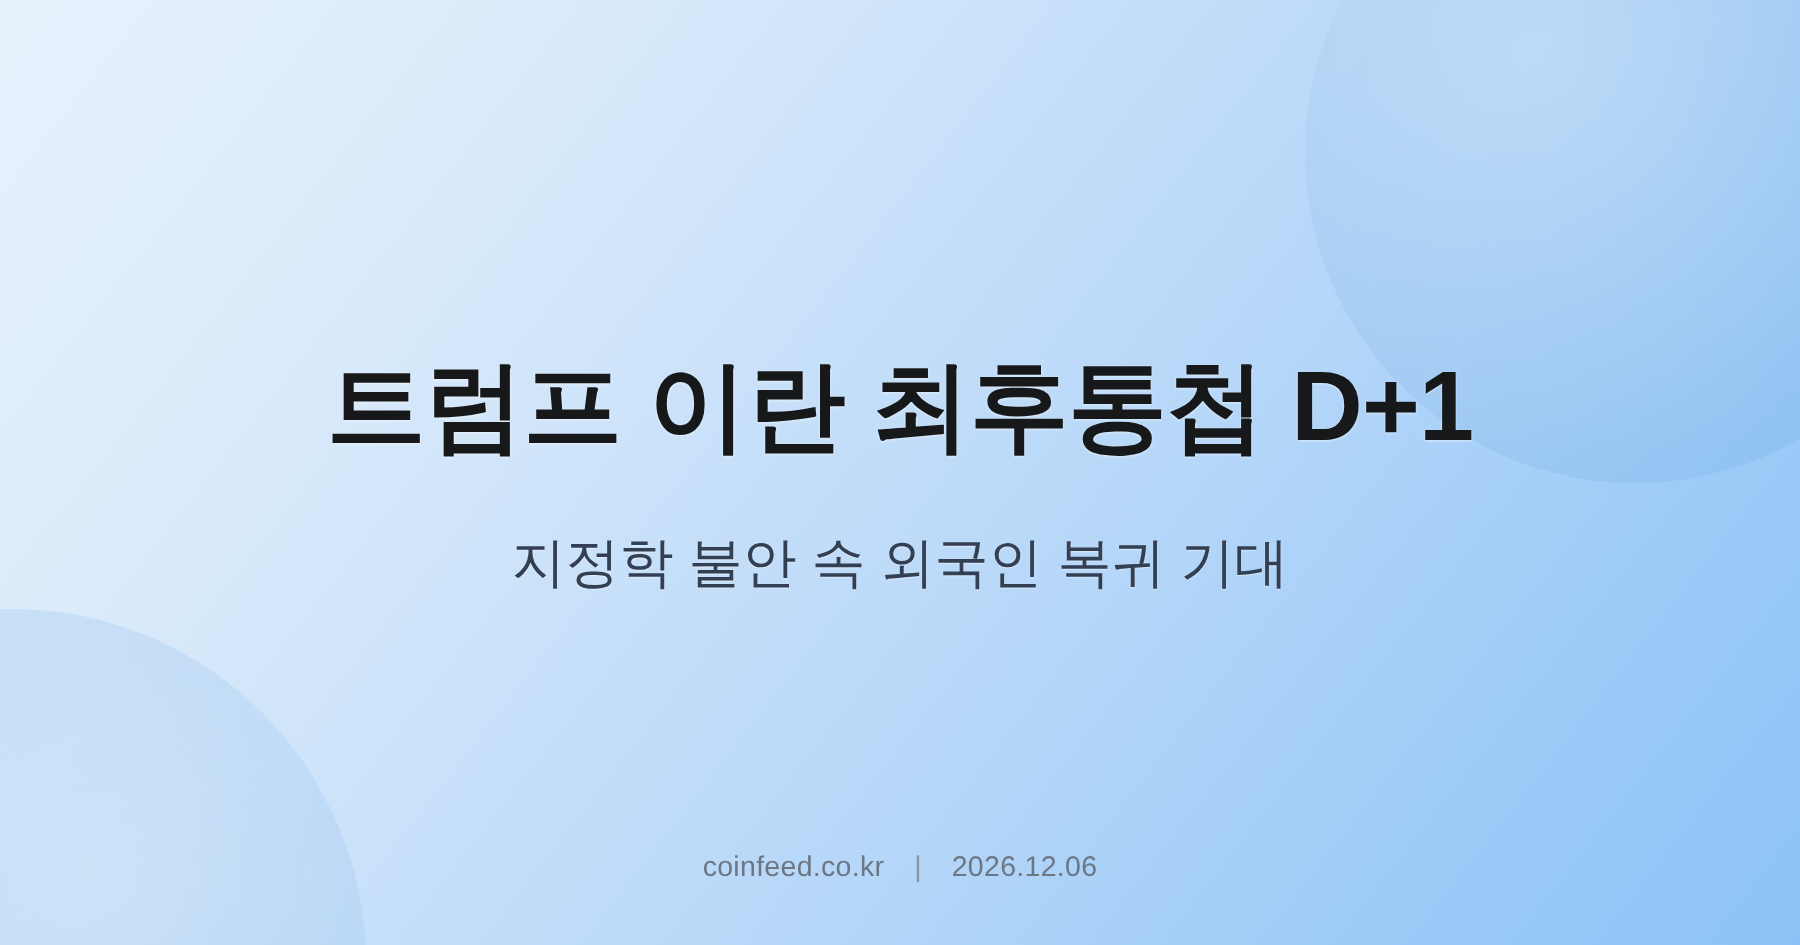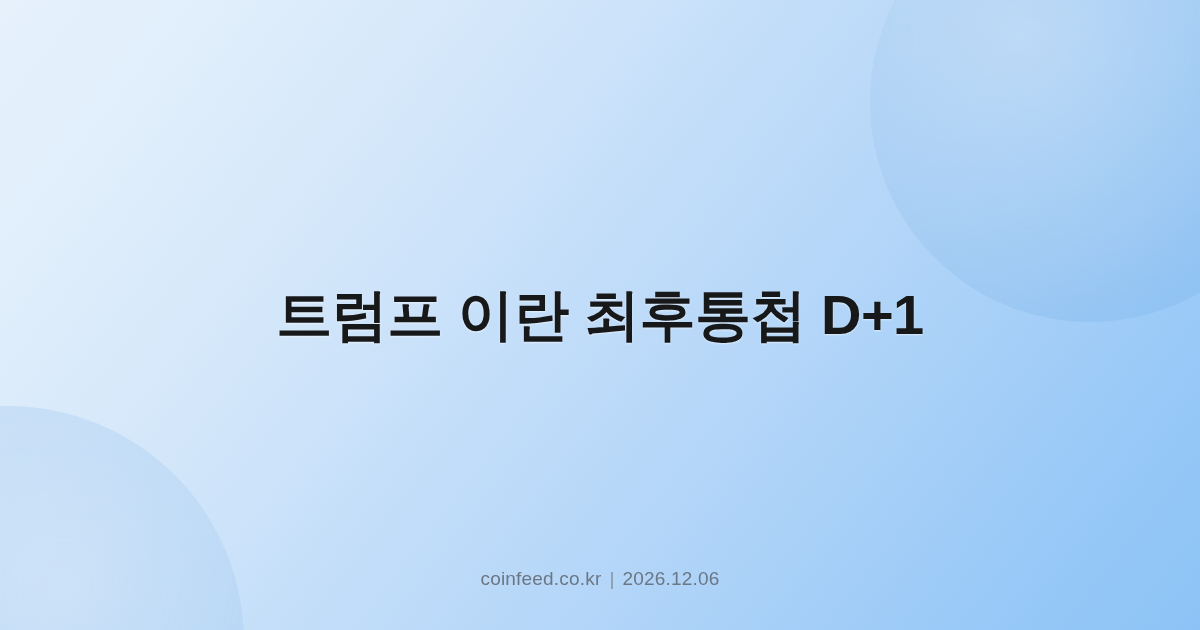--- a/index.html
+++ b/index.html
@@ -56,21 +56,21 @@
     inset: 0;
     display: flex;
     flex-direction: column;
     align-items: center;
     justify-content: center;
     z-index: 2;
   }
 
   .title {
     margin: 0;
-    font-size: 56px;
+    font-size: 66px;
     font-weight: 700;
     letter-spacing: -0.5px;
     line-height: 1.18;
     color: #17181a;
     text-align: left;
     max-width: 1000px;
     text-shadow: 0 1px 2px rgba(255,255,255,0.55);
   }
 
   .subtitle {
@@ -85,21 +85,21 @@
   }
 
   .footer {
     position: absolute;
     left: 0;
     right: 0;
     bottom: 40px;
     display: flex;
     align-items: center;
     justify-content: center;
-    gap: 8px;
+    gap: 20px;
     z-index: 3;
   }
   .footer-text {
     font-size: 19px;
     font-weight: 400;
     color: #6b7785;
     letter-spacing: 0.2px;
   }
   .footer-sep {
     font-size: 19px;
@@ -110,20 +110,21 @@
 </head>
 <body>
 
 <div class="card">
 
   <div class="blob blob-top-right"></div>
   <div class="blob blob-bottom-left"></div>
 
   <div class="content">
     <h1 class="title">트럼프 이란 최후통첩 D+1</h1>
+    <p class="subtitle">지정학 불안 속 외국인 복귀 기대</p>
   </div>
 
   <div class="footer">
     <span class="footer-text">coinfeed.co.kr</span>
     <span class="footer-sep">|</span>
     <span class="footer-text">2026.12.06</span>
   </div>
 
 </div>
 

